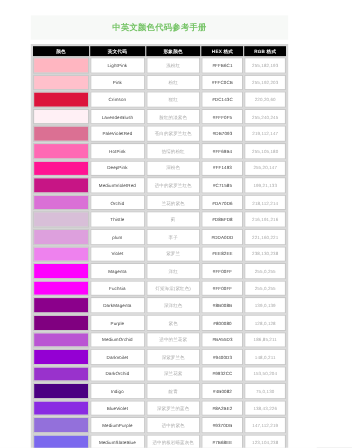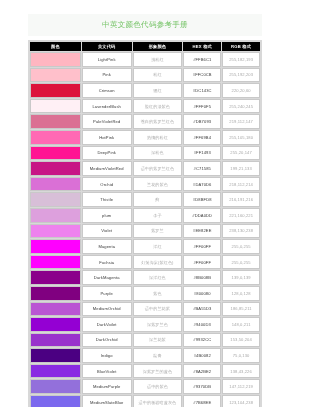--- a/index.html
+++ b/index.html
@@ -27,21 +27,21 @@
     width: 234px;
     height: 22px;
     background: #f7f9f7;
     display: flex;
     align-items: center;
     justify-content: center;
   }
 
   .page-title {
     font-size: 7.5px;
-    font-weight: normal;
+    font-weight: bold;
     color: #74c365;
     letter-spacing: 0.3px;
     white-space: nowrap;
   }
 
   .table-wrap {
     position: absolute;
     left: 28px;
     top: 40px;
     width: 234px;

